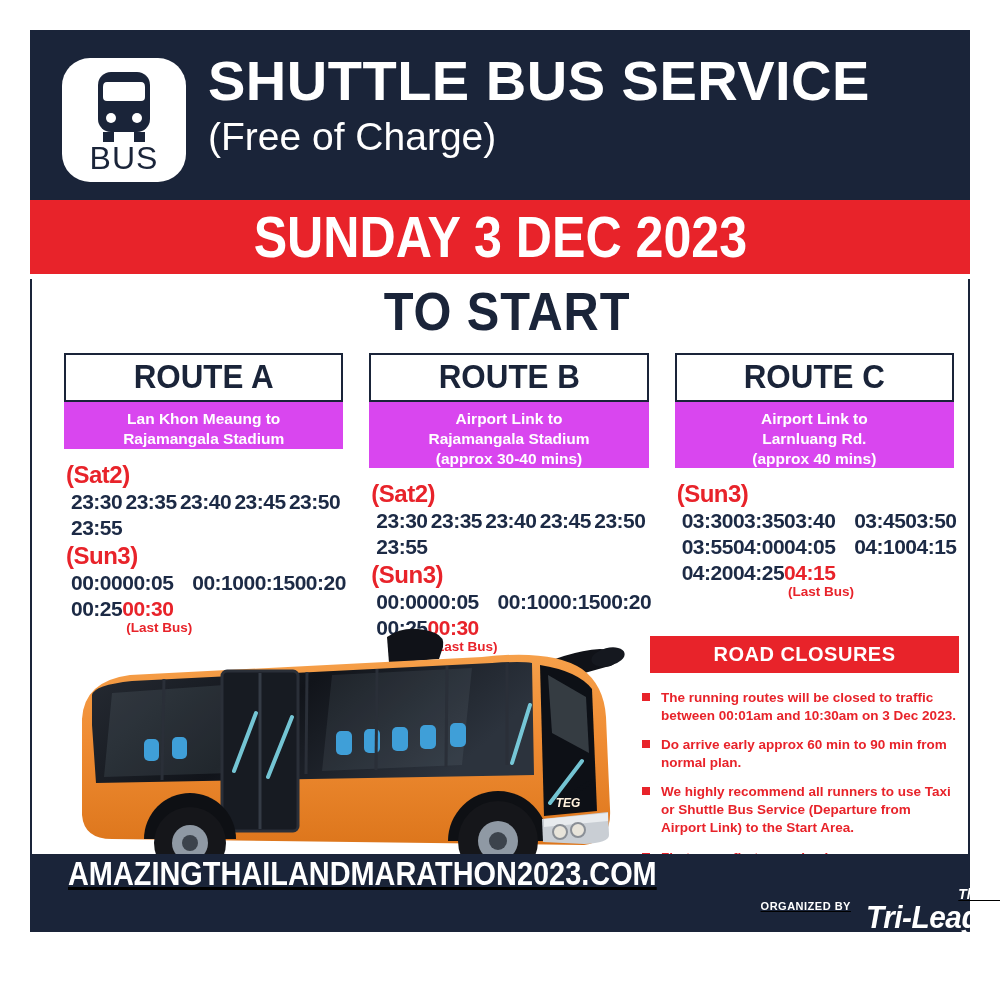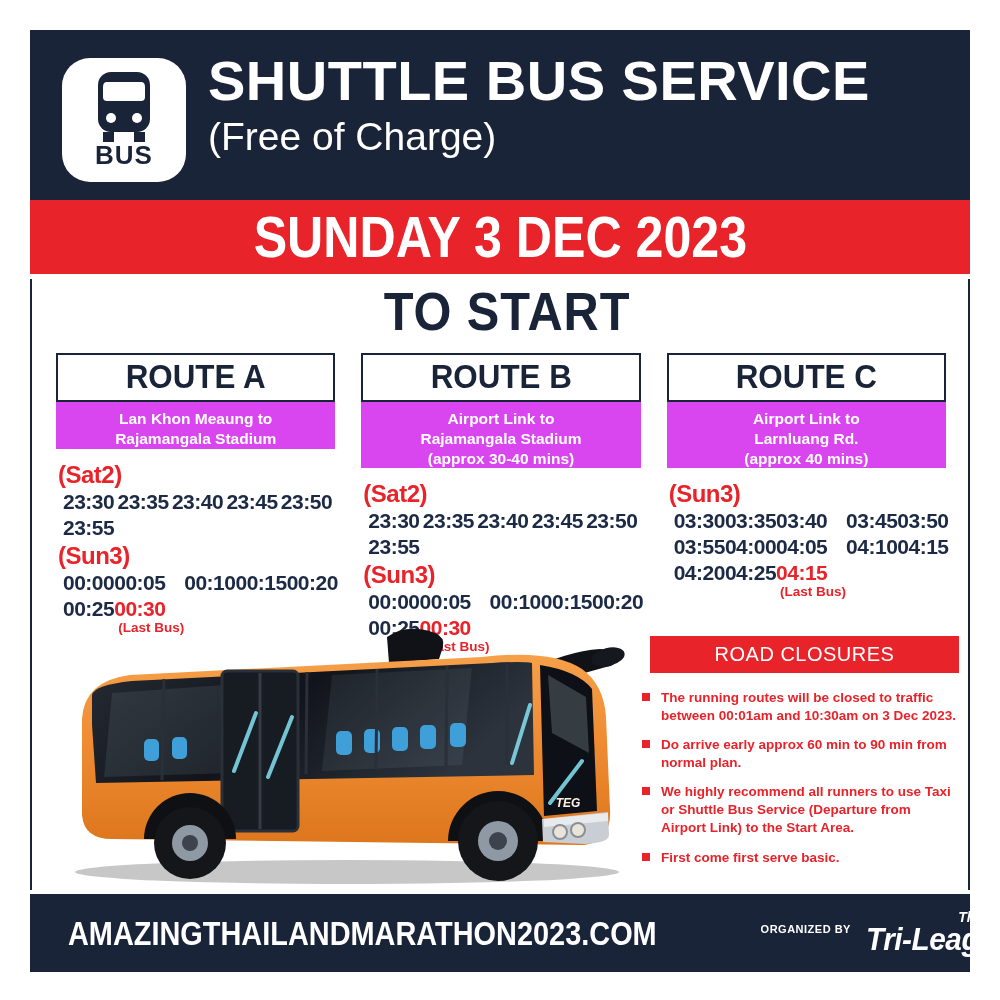--- a/index.html
+++ b/index.html
@@ -6,66 +6,66 @@
   html,body{margin:0;padding:0;background:#ffffff;}
   *{box-sizing:border-box;}
   body{font-family:"Liberation Sans", sans-serif;}
   .poster{position:relative;width:1000px;height:1000px;background:#ffffff;overflow:hidden;}
 
   
   .top-bar{position:absolute;left:30px;top:30px;width:940px;height:175px;background:#1a2439;}
   .bus-badge{position:absolute;left:32px;top:28px;width:124px;height:124px;background:#ffffff;border-radius:28px;
              display:flex;flex-direction:column;align-items:center;justify-content:flex-start;padding-top:12px;}
   .bus-badge svg{display:block;}
-  .bus-badge-label{font-size:26px;font-weight:bold;color:#1a2439;letter-spacing:1px;margin-top:-4px;}
+  .bus-badge-label{font-size:32px;font-weight:normal;color:#1a2439;letter-spacing:1px;margin-top:-4px;}
   .titles{position:absolute;left:178px;top:22px;color:#ffffff;}
   .main-title{font-size:56px;font-weight:bold;letter-spacing:0.5px;line-height:1.05;}
   .sub-title{font-size:39px;font-weight:400;margin-top:4px;}
 
   
   .date-banner{position:absolute;left:30px;top:200px;width:940px;height:74px;background:#e8232a;
                display:flex;align-items:center;justify-content:center;}
   .date-banner span{color:#ffffff;font-size:57px;font-weight:bold;letter-spacing:0px;transform:scaleX(0.88);white-space:nowrap;}
 
   
   .content{position:absolute;left:30px;top:279px;width:940px;height:611px;background:#ffffff;
            border-left:2px solid #1a2439;border-right:2px solid #1a2439;}
   .section-title{position:absolute;left:7px;top:2px;width:100%;text-align:center;color:#1a2439;
                  font-size:53px;font-weight:bold;letter-spacing:1px;}
   .section-title span{display:inline-block;transform:scaleX(0.92);}
 
-  .routes{position:absolute;left:24px;top:74px;width:890px;display:flex;gap:26px;}
+  .routes{position:absolute;left:32px;top:74px;width:890px;display:flex;gap:26px;justify-content:flex-end;}
   .route{flex:1;min-width:0;}
   .route-head{border:2px solid #1a2439;background:#ffffff;text-align:center;padding:3px 0 4px 0;}
   .route-head span{color:#1a2439;font-size:33px;font-weight:bold;display:inline-block;transform:scaleX(0.95);white-space:nowrap;}
   .route-desc{background:#d946ef;color:#ffffff;text-align:center;font-size:15.5px;font-weight:bold;
               line-height:1.28;padding:7px 2px 0 2px;}
   .sched{padding:10px 0 0 2px;}
   .day-label{color:#e8232a;font-size:24px;font-weight:bold;letter-spacing:-0.5px;margin:2px 0 1px 0;}
   .times{display:grid;grid-template-columns:repeat(5,1fr);row-gap:2px;padding-left:5px;}
   .t{color:#1c2a45;font-size:21px;font-weight:bold;letter-spacing:-0.5px;white-space:nowrap;}
   .t.red, .lastbus-cell .t{color:#e8232a;}
   .lastbus-cell{display:flex;flex-direction:column;align-items:flex-start;}
   .lastbus-label{color:#e8232a;font-size:13.5px;font-weight:bold;margin-top:-1px;padding-left:4px;white-space:nowrap;}
 
   
   .bus-art{position:absolute;left:20px;top:334px;width:585px;height:278px;}
 
   
   .closures{position:absolute;left:610px;top:357px;width:317px;}
-  .closures-head{background:#e8232a;color:#ffffff;text-align:center;font-size:20px;font-weight:normal;
+  .closures-head{background:#e8232a;color:#ffffff;text-align:center;font-size:20px;font-weight:bold;
                  letter-spacing:0.5px;padding:7px 0;margin-left:8px;}
   .closures-list{list-style:none;margin:16px 0 0 0;padding:0;}
   .closures-list li{position:relative;color:#e8232a;font-size:13.5px;font-weight:bold;line-height:1.34;
                     padding-left:19px;margin-bottom:11px;}
   .closures-list li::before{content:"";position:absolute;left:0;top:4px;width:8px;height:8px;background:#e8232a;}
 
   
-  .footer{position:absolute;left:30px;top:894px;width:940px;height:78px;background:#1a2439;
-          display:flex;align-items:center;justify-content:space-between;padding:0 42px 0 38px;}
+  .footer{position:absolute;left:30px;top:854px;width:940px;height:78px;background:#1a2439;
+          display:flex;justify-content:space-between;padding:0 42px 0 38px;text-decoration:underline;}
   .site{color:#ffffff;font-size:34px;font-weight:bold;transform:scaleX(0.85);transform-origin:left center;white-space:nowrap;}
   .org-group{display:flex;align-items:flex-end;gap:12px;}
   .organized-by{color:#ffffff;font-size:11px;font-weight:bold;letter-spacing:0.5px;margin-bottom:20px;white-space:nowrap;}
   .brand-block{text-align:right;line-height:0.95;}
   .brand-country{color:#ffffff;font-size:14px;font-weight:bold;font-style:italic;display:block;margin-bottom:1px;}
   .brand-name{color:#ffffff;font-size:31px;font-weight:bold;font-style:italic;letter-spacing:-0.5px;display:inline-block;transform:scaleX(0.96);white-space:nowrap;}
 </style>
 </head>
 <body>
 

